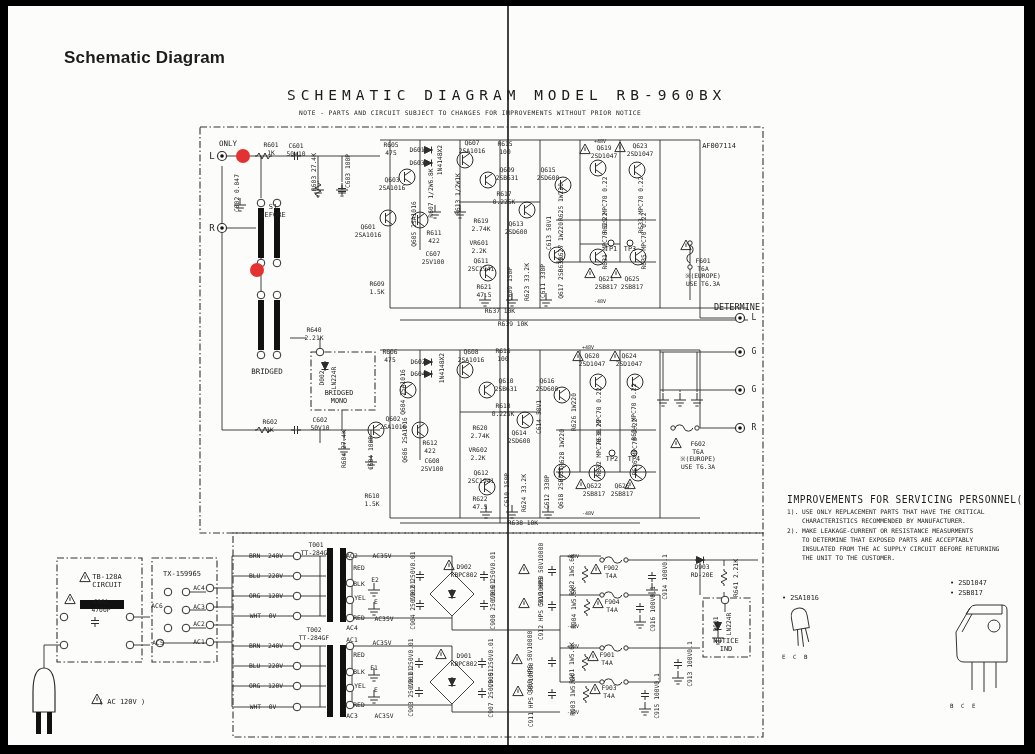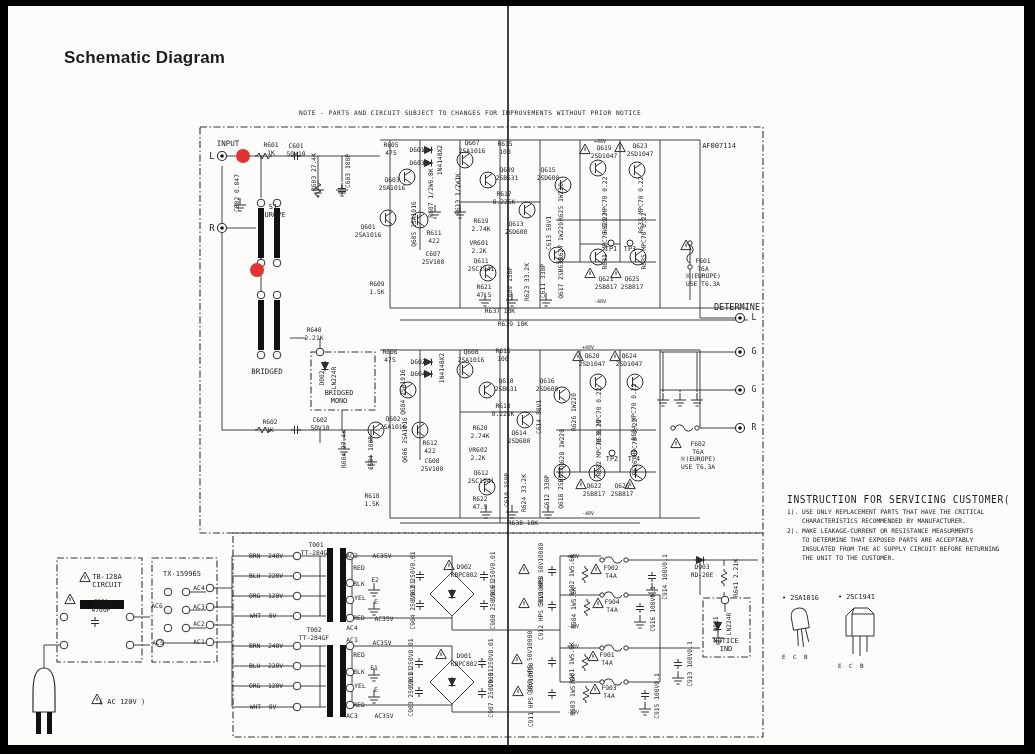--- a/index.html
+++ b/index.html
@@ -312,73 +312,77 @@
       <use href="#oterm" x="350" y="583"></use>
     <use href="#oterm" x="350" y="600"></use>
       <use href="#oterm" x="350" y="618"></use>
     <use href="#oterm" x="350" y="646"></use>
       <use href="#oterm" x="350" y="672"></use>
     <use href="#oterm" x="350" y="688"></use>
       <use href="#oterm" x="350" y="705"></use>
   </svg>
 
   <div id="heading">Schematic Diagram</div>
+  <div id="title">SCHEMATIC DIAGRAM MODEL RB-960BX</div>
   <div id="note">NOTE - PARTS AND CIRCUIT SUBJECT TO CHANGES FOR IMPROVEMENTS WITHOUT PRIOR NOTICE</div>
 
   <div id="instructions">
-    <div class="ititle">INSTRUCTION FOR SERVICING CUSTOMER(</div>
+    <div class="ititle">IMPROVEMENTS FOR SERVICING PERSONNEL(</div>
     <div class="iline">1). USE ONLY REPLACEMENT PARTS THAT HAVE THE CRITICAL</div>
     <div class="iline">    CHARACTERISTICS RECOMMENDED BY MANUFACTURER.</div>
     <div class="iline">2). MAKE LEAKAGE-CURRENT OR RESISTANCE MEASURMENTS</div>
     <div class="iline">    TO DETERMINE THAT EXPOSED PARTS ARE ACCEPTABLY</div>
     <div class="iline">    INSULATED FROM THE AC SUPPLY CIRCUIT BEFORE RETURNING</div>
     <div class="iline">    THE UNIT TO THE CUSTOMER.</div>
   </div>
 
   <div id="legend">
     <div class="leg-item" style="left:4px;top:18px">
       <div class="leg-lab">• 2SA1016</div>
       <svg width="40" height="46">
         <g transform="rotate(-10 18 18)" stroke="#333" fill="none">
           <path d="M10,26 V14 Q10,5 18,5 Q26,5 26,14 V26 Z"></path>
           <path d="M14,26 L12,42 M18,26 L17,44 M22,26 L23,40"></path>
         </g>
       </svg>
       <div class="leg-pins">E C B</div>
     </div>
-    <div class="leg-item" style="left:60px;top:17px">
-      <div class="leg-lab">• 2SC1941</div>
-      <svg width="44" height="56">
+    <div class="leg-item" style="left:172px;top:3px">
+      <div class="leg-lab">• 2SD1047</div>
+      <div class="leg-lab">• 2SB817</div>
+      <svg width="70" height="100">
         <g stroke="#333" fill="none">
-          <path d="M8,34 V14 L16,6 H30 L36,12 V34 Z M16,6 L14,12 H36 M14,12 V34"></path>
-          <path d="M15,34 V52 M22,34 V54 M29,34 V50"></path>
+          <path d="M6,34 L20,10 Q22,7 26,7 L52,7 Q57,7 57,12 V64 H14 Q8,64 7,58 Z"></path>
+          <path d="M20,10 L16,16 L52,16 M52,7 L52,16 M12,34 L22,16"></path>
+          <circle cx="44" cy="28" r="6"></circle>
+          <path d="M22,64 V92 M34,64 V94 M46,64 V90"></path>
         </g>
       </svg>
-      <div class="leg-pins">E C B</div>
+      <div class="leg-pins">B C E</div>
     </div>
   </div>
 
   <div id="fold"></div>
   <div id="frame-top" class="frame"></div>
   <div id="frame-bottom" class="frame"></div>
   <div id="frame-left" class="frame"></div>
   <div id="frame-right" class="frame"></div>
 
-<div class="lbl" style="left: 228px; top: 143px; font-size: 7.5px;">INPUT</div>
+<div class="lbl" style="left: 228px; top: 143px; font-size: 7.5px;">ONLY</div>
     <div class="lbl" style="left: 212px; top: 156px; font-size: 9px;">L</div>
     <div class="lbl" style="left: 212px; top: 228px; font-size: 9px;">R</div>
     <div class="lbl v" style="left: 237px; top: 193px;">C002 0.047</div>
     <div class="lbl" style="left: 271px; top: 149px;">R601
 1K</div>
     <div class="lbl" style="left: 296px; top: 150px;">C601
 50V10</div>
     <div class="lbl v" style="left: 314px; top: 172px;">R603 27.4K</div>
     <div class="lbl v" style="left: 348px; top: 171px;">C603 100P</div>
     <div class="lbl" style="left: 273px; top: 211px; font-size: 7px;">S1
-EUROPE</div>
+BEFORE</div>
     <div class="lbl" style="left: 368px; top: 231px;">Q601
 2SA1016</div>
     <div class="lbl v" style="left: 414px; top: 224px;">Q605 2SA1016</div>
     <div class="lbl" style="left: 391px; top: 149px;">R605
 475</div>
     <div class="lbl" style="left: 392px; top: 184px;">Q603
 2SA1016</div>
     <div class="lbl" style="left: 417px; top: 150px;">D601</div>
     <div class="lbl" style="left: 417px; top: 163px;">D603</div>
     <div class="lbl v" style="left: 440px; top: 160px;">1N4148X2</div>

